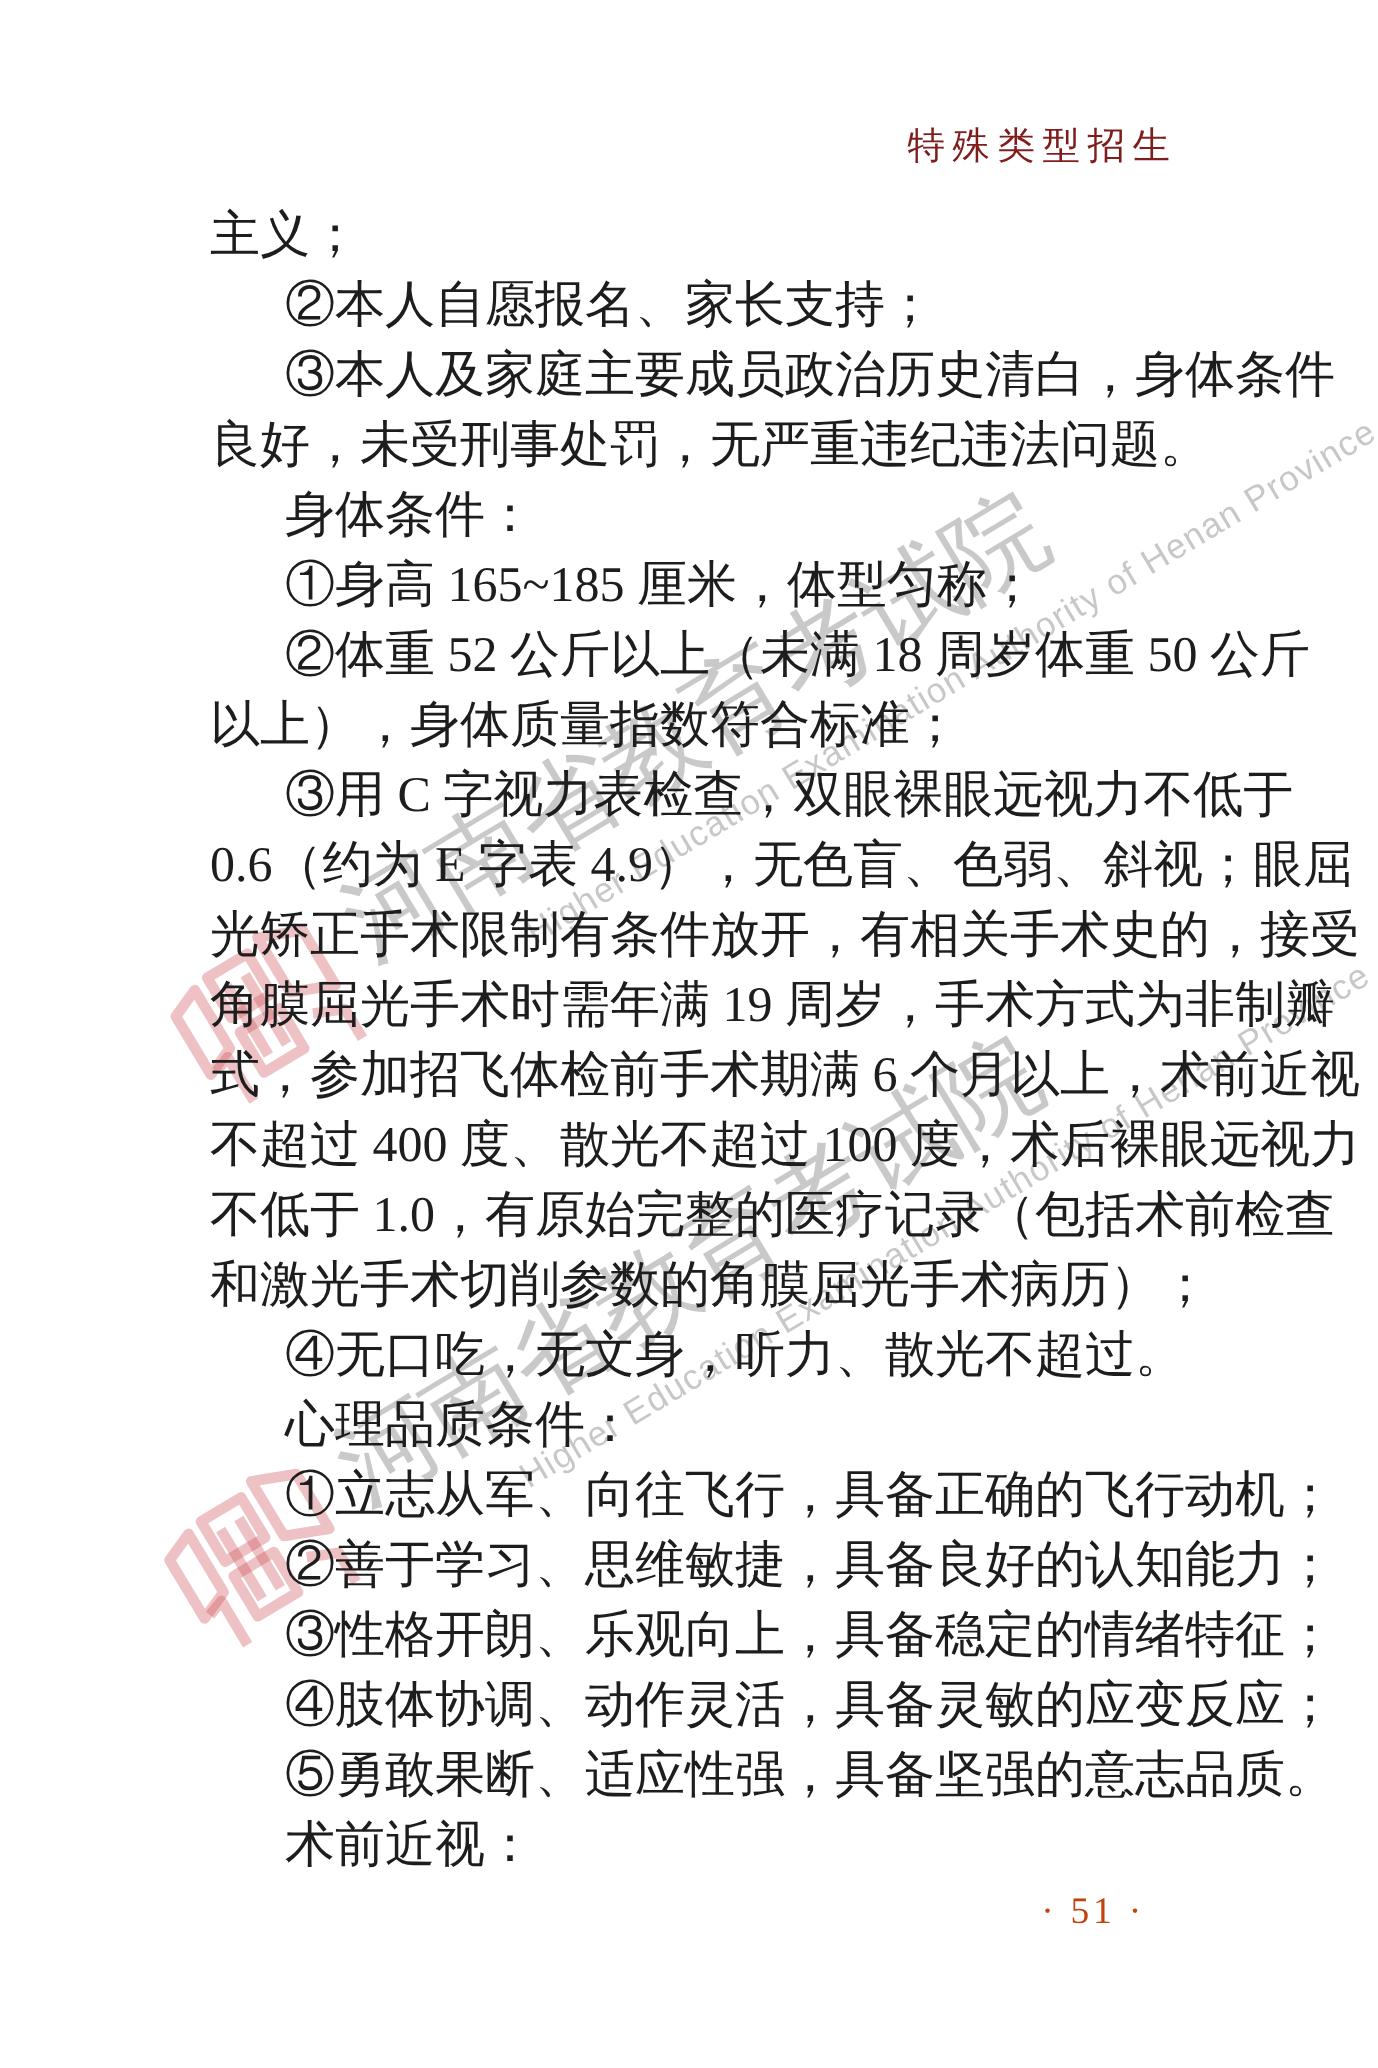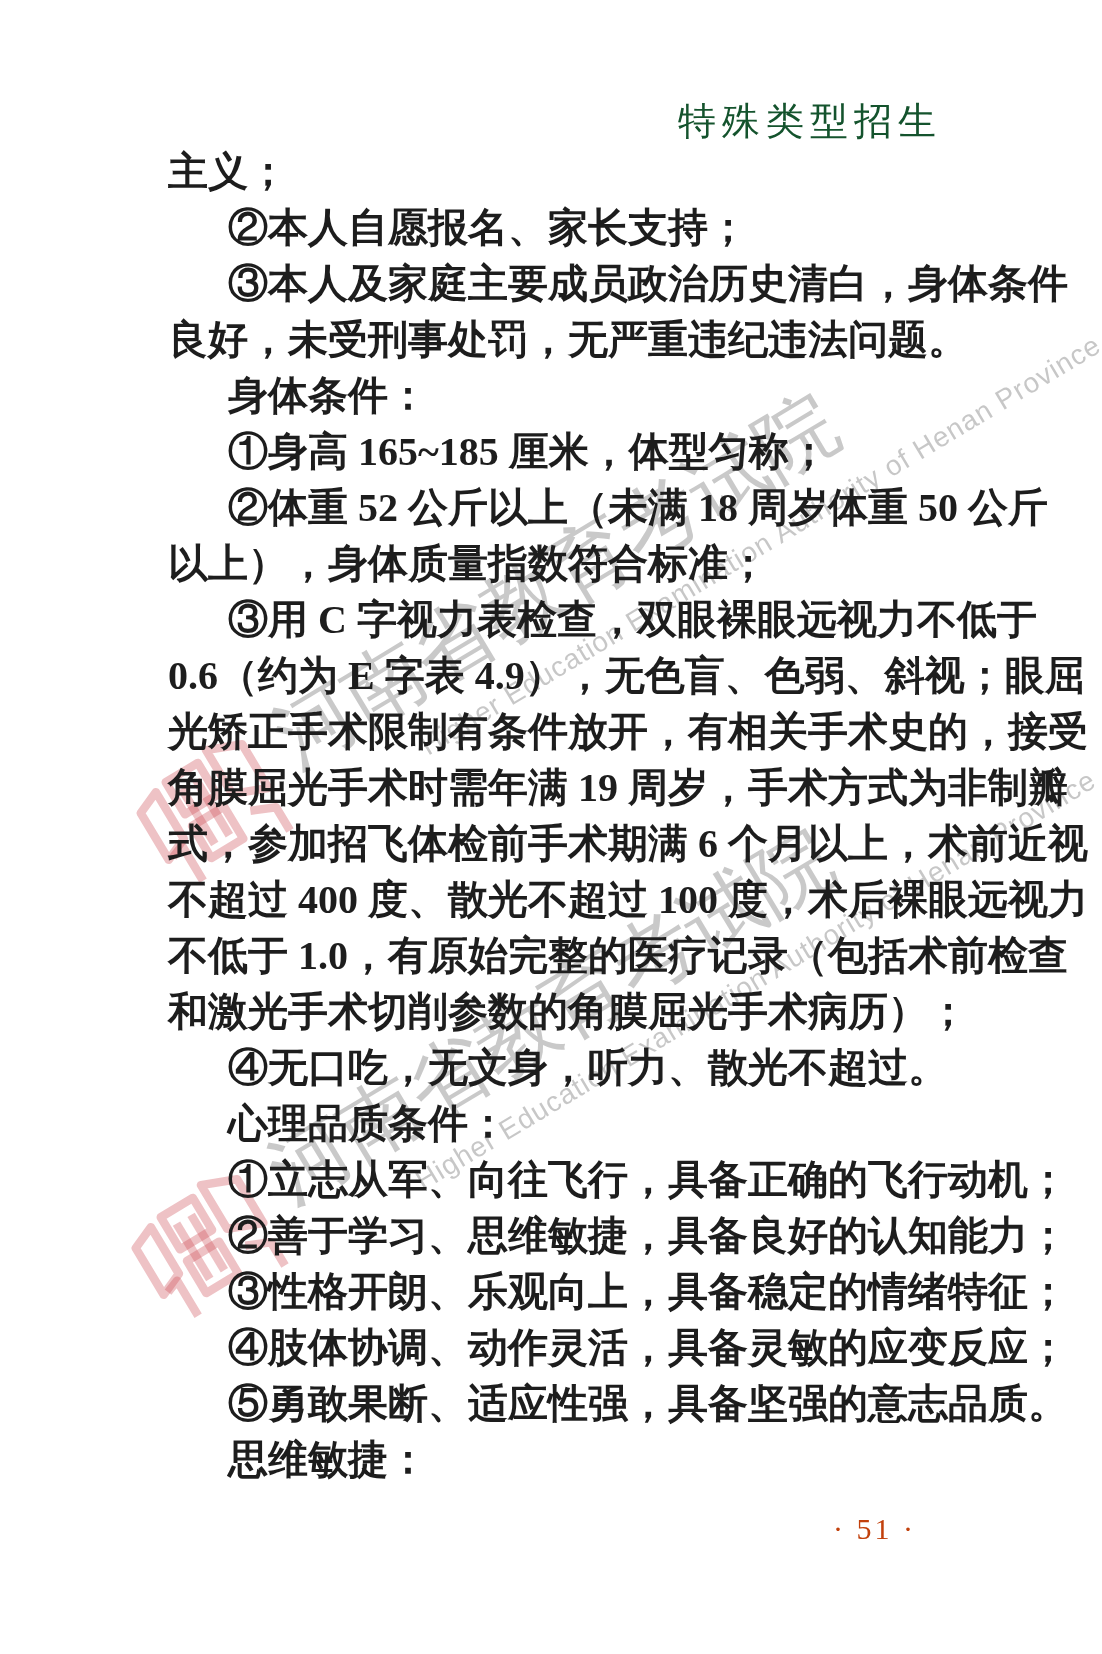--- a/index.html
+++ b/index.html
@@ -7,23 +7,23 @@
     position:relative;
     width:1102px;height:1654px;
     background:#ffffff;
     overflow:hidden;
     font-family:"Liberation Serif","DejaVu Serif",serif;
   }
   
   .header-label{
     position:absolute;
     top:96px;right:160px;
-    font-size:38px;
+    font-size:30px;
     letter-spacing:6px;
-    color:#14532d;
+    color:#7f1d1d;
     font-weight:500;
   }
   
   .watermark{
     position:absolute;
     width:1100px;height:240px;
     transform:rotate(-31deg);
     transform-origin:90px 95px;
     z-index:1;
     pointer-events:none;
@@ -50,24 +50,23 @@
     margin-left:120px;
     font-size:28px;
     letter-spacing:1px;
     color:rgba(130,130,130,0.45);
     white-space:nowrap;
     font-family:"Liberation Sans","DejaVu Sans",sans-serif;
   }
   
   .body-text{
     position:absolute;
-    left:168px;top:144px;
+    left:168px;top:160px;
     width:800px;
     z-index:2;
-    font-weight:bold;
   }
   .line{
     height:56px;
     line-height:56px;
     font-size:40px;
     color:#1d1d1d;
     white-space:nowrap;
   }
   .line.ind{padding-left:60px;}
   
@@ -138,18 +137,18 @@
     <div class="line">不超过 400 度、散光不超过 100 度，术后裸眼远视力</div>
     <div class="line">不低于 1.0，有原始完整的医疗记录（包括术前检查</div>
     <div class="line">和激光手术切削参数的角膜屈光手术病历）；</div>
     <div class="line ind">④无口吃，无文身，听力、散光不超过。</div>
     <div class="line ind">心理品质条件：</div>
     <div class="line ind">①立志从军、向往飞行，具备正确的飞行动机；</div>
     <div class="line ind">②善于学习、思维敏捷，具备良好的认知能力；</div>
     <div class="line ind">③性格开朗、乐观向上，具备稳定的情绪特征；</div>
     <div class="line ind">④肢体协调、动作灵活，具备灵敏的应变反应；</div>
     <div class="line ind">⑤勇敢果断、适应性强，具备坚强的意志品质。</div>
-    <div class="line ind">思维敏捷：</div>
+    <div class="line ind">术前近视：</div>
   </div>
 
   <div class="page-number">· 51 ·</div>
 
 </div>
 
 </body></html>

